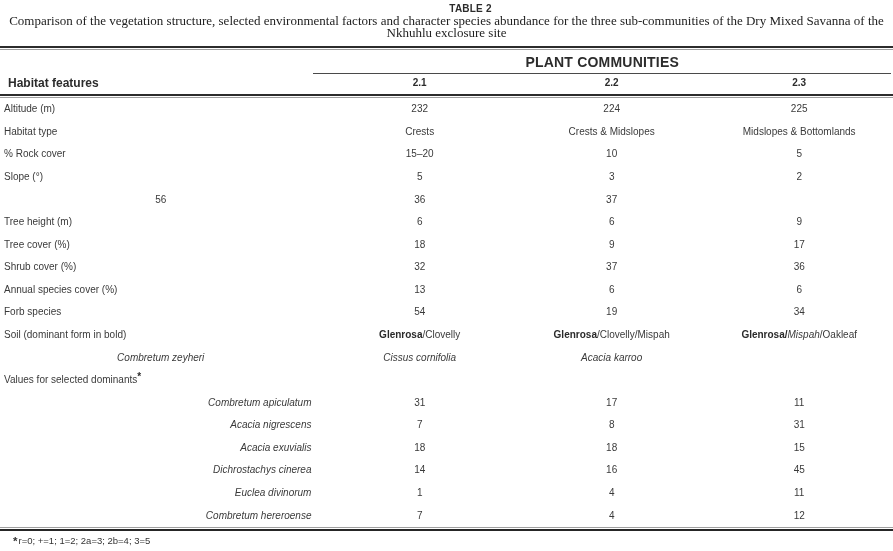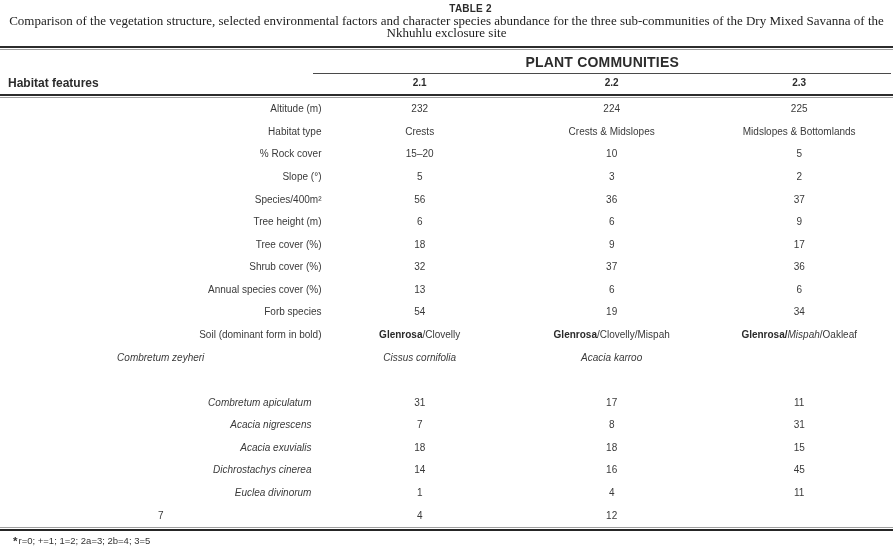--- a/index.html
+++ b/index.html
@@ -82,21 +82,21 @@
   }
   .tbody { margin: 0; }
   .trow { display: grid; grid-template-columns: 36% 22% 21% 21%; }
   .trow .cell {
     height: 22.58px;
     line-height: 22.58px;
     font-size: 10px;
     white-space: nowrap;
     overflow: visible;
   }
-  .trow .label { text-align: right; padding-left: 25px; }
+  .trow .label { text-align: left; padding-left: 4px; }
   .trow .val  { text-align: center; }
   .trow.species .label {
     text-align: right;
     padding-left: 10px;
     padding-right: 10px;
     font-style: italic;
   }
   .trow.ival .val { font-style: italic; }
   .trow .cell sup {
     font-size: 10px;
@@ -162,21 +162,20 @@
         <div class="cell val"><span>10</span></div>
         <div class="cell val"><span>5</span></div>
       </div>
       <div class="trow">
         <div class="cell label"><span>Slope (°)</span></div>
         <div class="cell val"><span>5</span></div>
         <div class="cell val"><span>3</span></div>
         <div class="cell val"><span>2</span></div>
       </div>
       <div class="trow">
-        <div class="cell label"><span>Species/400m²</span></div>
         <div class="cell val"><span>56</span></div>
         <div class="cell val"><span>36</span></div>
         <div class="cell val"><span>37</span></div>
       </div>
       <div class="trow">
         <div class="cell label"><span>Tree height (m)</span></div>
         <div class="cell val"><span>6</span></div>
         <div class="cell val"><span>6</span></div>
         <div class="cell val"><span>9</span></div>
       </div>
@@ -209,20 +208,21 @@
         <div class="cell val"><span style="font-weight: bold; color: rgb(42, 42, 42);">Glenrosa</span><span>/Clovelly</span></div>
         <div class="cell val"><span style="font-weight: bold; color: rgb(42, 42, 42);">Glenrosa</span><span>/Clovelly/Mispah</span></div>
         <div class="cell val"><span style="font-weight: bold; color: rgb(42, 42, 42);">Glenrosa/</span><span style="font-style: italic;">Mispah</span><span>/Oakleaf</span></div>
       </div>
       <div class="trow ival">
         <div class="cell val"><span>Combretum zeyheri</span></div>
         <div class="cell val"><span>Cissus cornifolia</span></div>
         <div class="cell val"><span>Acacia karroo</span></div>
       </div>
       <div class="trow">
+        <div class="cell label"><span>Values for selected dominants</span><sup style="font-weight: bold; color: rgb(42, 42, 42);">*</sup></div>
         <div class="cell val"><span></span></div>
         <div class="cell val"><span></span></div>
         <div class="cell val"><span></span></div>
       </div>
       <div class="trow species">
         <div class="cell label"><span>Combretum apiculatum</span></div>
         <div class="cell val"><span>31</span></div>
         <div class="cell val"><span>17</span></div>
         <div class="cell val"><span>11</span></div>
       </div>
@@ -244,20 +244,21 @@
         <div class="cell val"><span>16</span></div>
         <div class="cell val"><span>45</span></div>
       </div>
       <div class="trow species">
         <div class="cell label"><span>Euclea divinorum</span></div>
         <div class="cell val"><span>1</span></div>
         <div class="cell val"><span>4</span></div>
         <div class="cell val"><span>11</span></div>
       </div>
       <div class="trow species">
+        <div class="cell label"><span>Combretum hereroense</span></div>
         <div class="cell val"><span>7</span></div>
         <div class="cell val"><span>4</span></div>
         <div class="cell val"><span>12</span></div>
       </div>
     </div>
 
   <div class="rule-bottom"></div>
 
   <div class="footnote">
     <span class="fn-marker">*</span><span>r=0; +=1; 1=2; 2a=3; 2b=4; 3=5</span>

